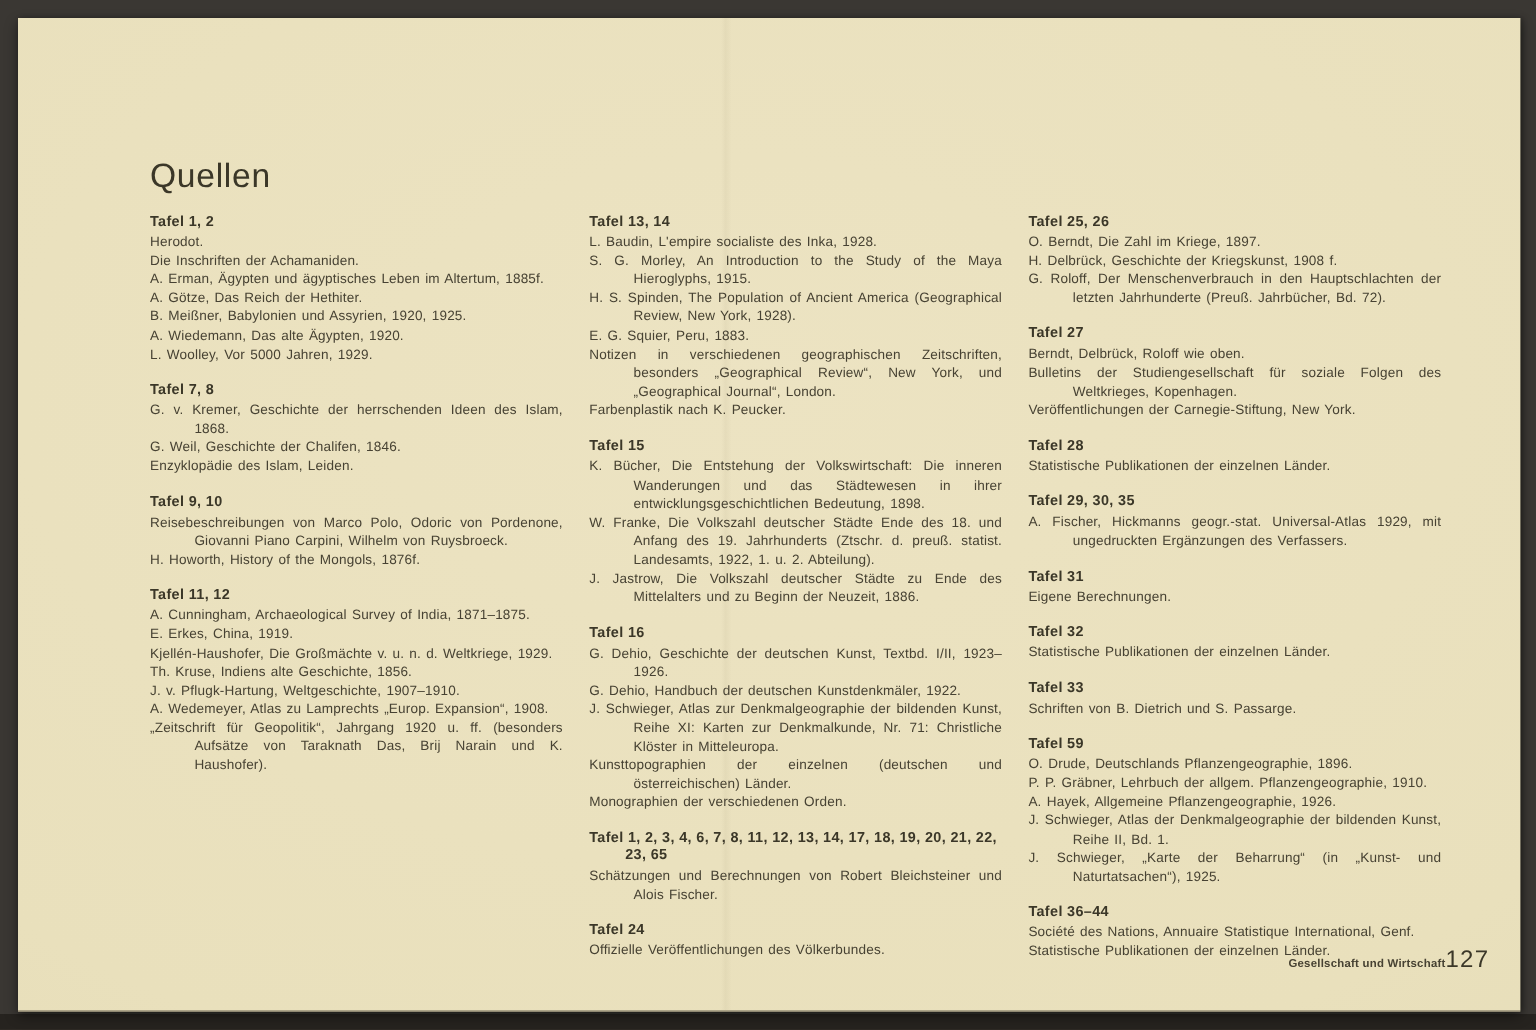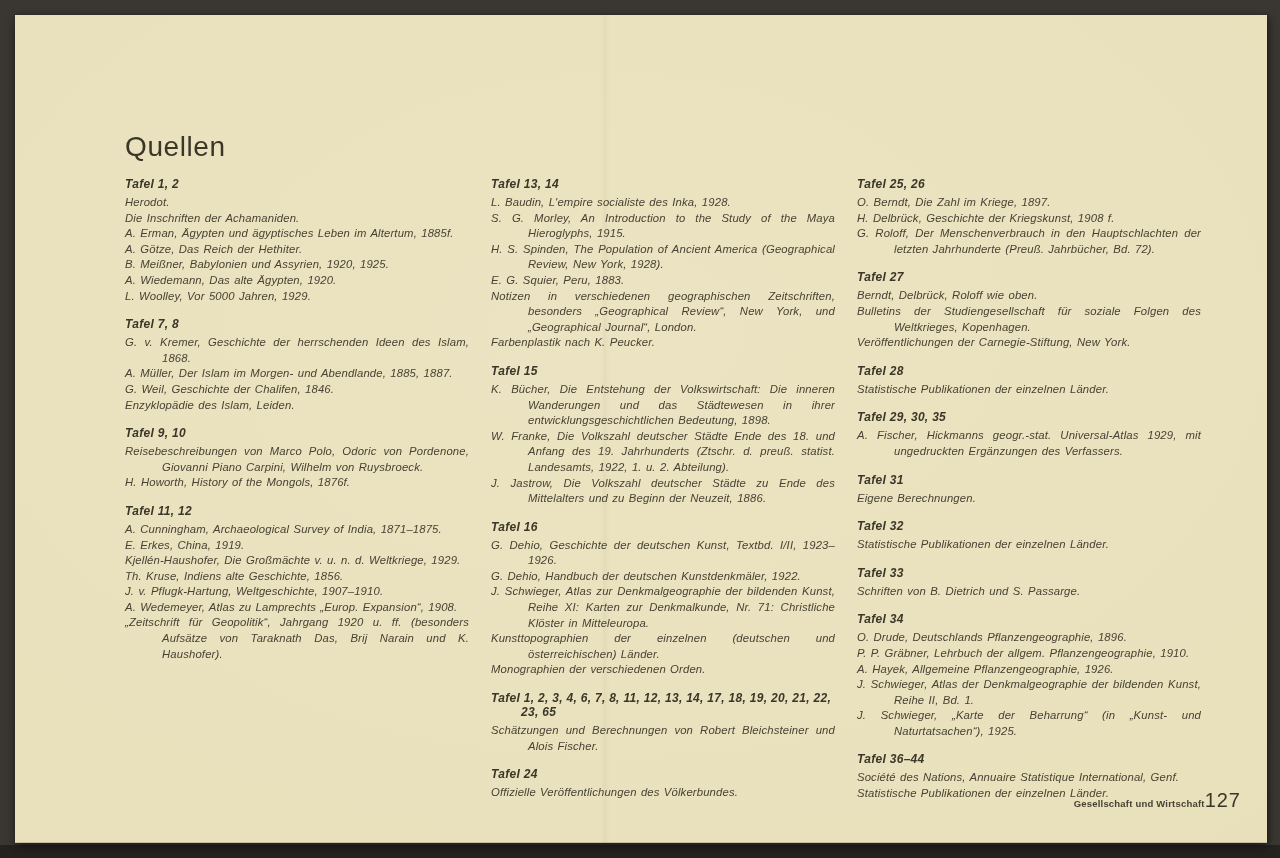--- a/index.html
+++ b/index.html
@@ -51,21 +51,21 @@
     color: var(--heading-ink, #3b3728);
   }
   .columns {
     display: flex;
     gap: 22px;
   }
   .col {
     flex: 0 0 344px;
     width: 344px;
   }
-  .section { margin: 0; font-style: italic; }
+  .section { margin: 0; }
   .heading {
     margin: 13px 0 4px 0;
     font-size: 12px;
     font-weight: bold;
     letter-spacing: 0.3px;
     color: var(--heading-ink, #3b3728);
     padding-left: 30px;
     text-indent: -30px;
   }
   .section:first-child .heading { margin-top: 0; }
@@ -114,21 +114,20 @@
               <p class="entry">Die Inschriften der Achamaniden.</p>
               <p class="entry">A. Erman, Ägypten und ägyptisches Leben im Altertum, 1885f.</p>
               <p class="entry">A. Götze, Das Reich der Hethiter.</p>
               <p class="entry">B. Meißner, Babylonien und Assyrien, 1920, 1925.</p>
               <p class="entry">A. Wiedemann, Das alte Ägypten, 1920.</p>
               <p class="entry">L. Woolley, Vor 5000 Jahren, 1929.</p>
             </section>
             <section class="section">
               <h3 class="heading">Tafel 7, 8</h3>
               <p class="entry">G. v. Kremer, Geschichte der herrschenden Ideen des Islam, 1868.</p>
-              <p class="entry">A. Müller, Der Islam im Morgen- und Abendlande, 1885, 1887.</p>
               <p class="entry">G. Weil, Geschichte der Chalifen, 1846.</p>
               <p class="entry">Enzyklopädie des Islam, Leiden.</p>
             </section>
             <section class="section">
               <h3 class="heading">Tafel 9, 10</h3>
               <p class="entry">Reisebeschreibungen von Marco Polo, Odoric von Pordenone, Giovanni Piano Carpini, Wilhelm von Ruysbroeck.</p>
               <p class="entry">H. Howorth, History of the Mongols, 1876f.</p>
             </section>
             <section class="section">
               <h3 class="heading">Tafel 11, 12</h3>
@@ -201,21 +200,21 @@
             </section>
             <section class="section">
               <h3 class="heading">Tafel 32</h3>
               <p class="entry">Statistische Publikationen der einzelnen Länder.</p>
             </section>
             <section class="section">
               <h3 class="heading">Tafel 33</h3>
               <p class="entry">Schriften von B. Dietrich und S. Passarge.</p>
             </section>
             <section class="section">
-              <h3 class="heading">Tafel 34</h3>
+              <h3 class="heading">Tafel 59</h3>
               <p class="entry">O. Drude, Deutschlands Pflanzengeographie, 1896.</p>
               <p class="entry">P. P. Gräbner, Lehrbuch der allgem. Pflanzengeographie, 1910.</p>
               <p class="entry">A. Hayek, Allgemeine Pflanzengeographie, 1926.</p>
               <p class="entry">J. Schwieger, Atlas der Denkmalgeographie der bildenden Kunst, Reihe II, Bd. 1.</p>
               <p class="entry">J. Schwieger, „Karte der Beharrung“ (in „Kunst- und Naturtatsachen“), 1925.</p>
             </section>
             <section class="section">
               <h3 class="heading">Tafel 36–44</h3>
               <p class="entry">Société des Nations, Annuaire Statistique International, Genf.</p>
               <p class="entry">Statistische Publikationen der einzelnen Länder.</p>

